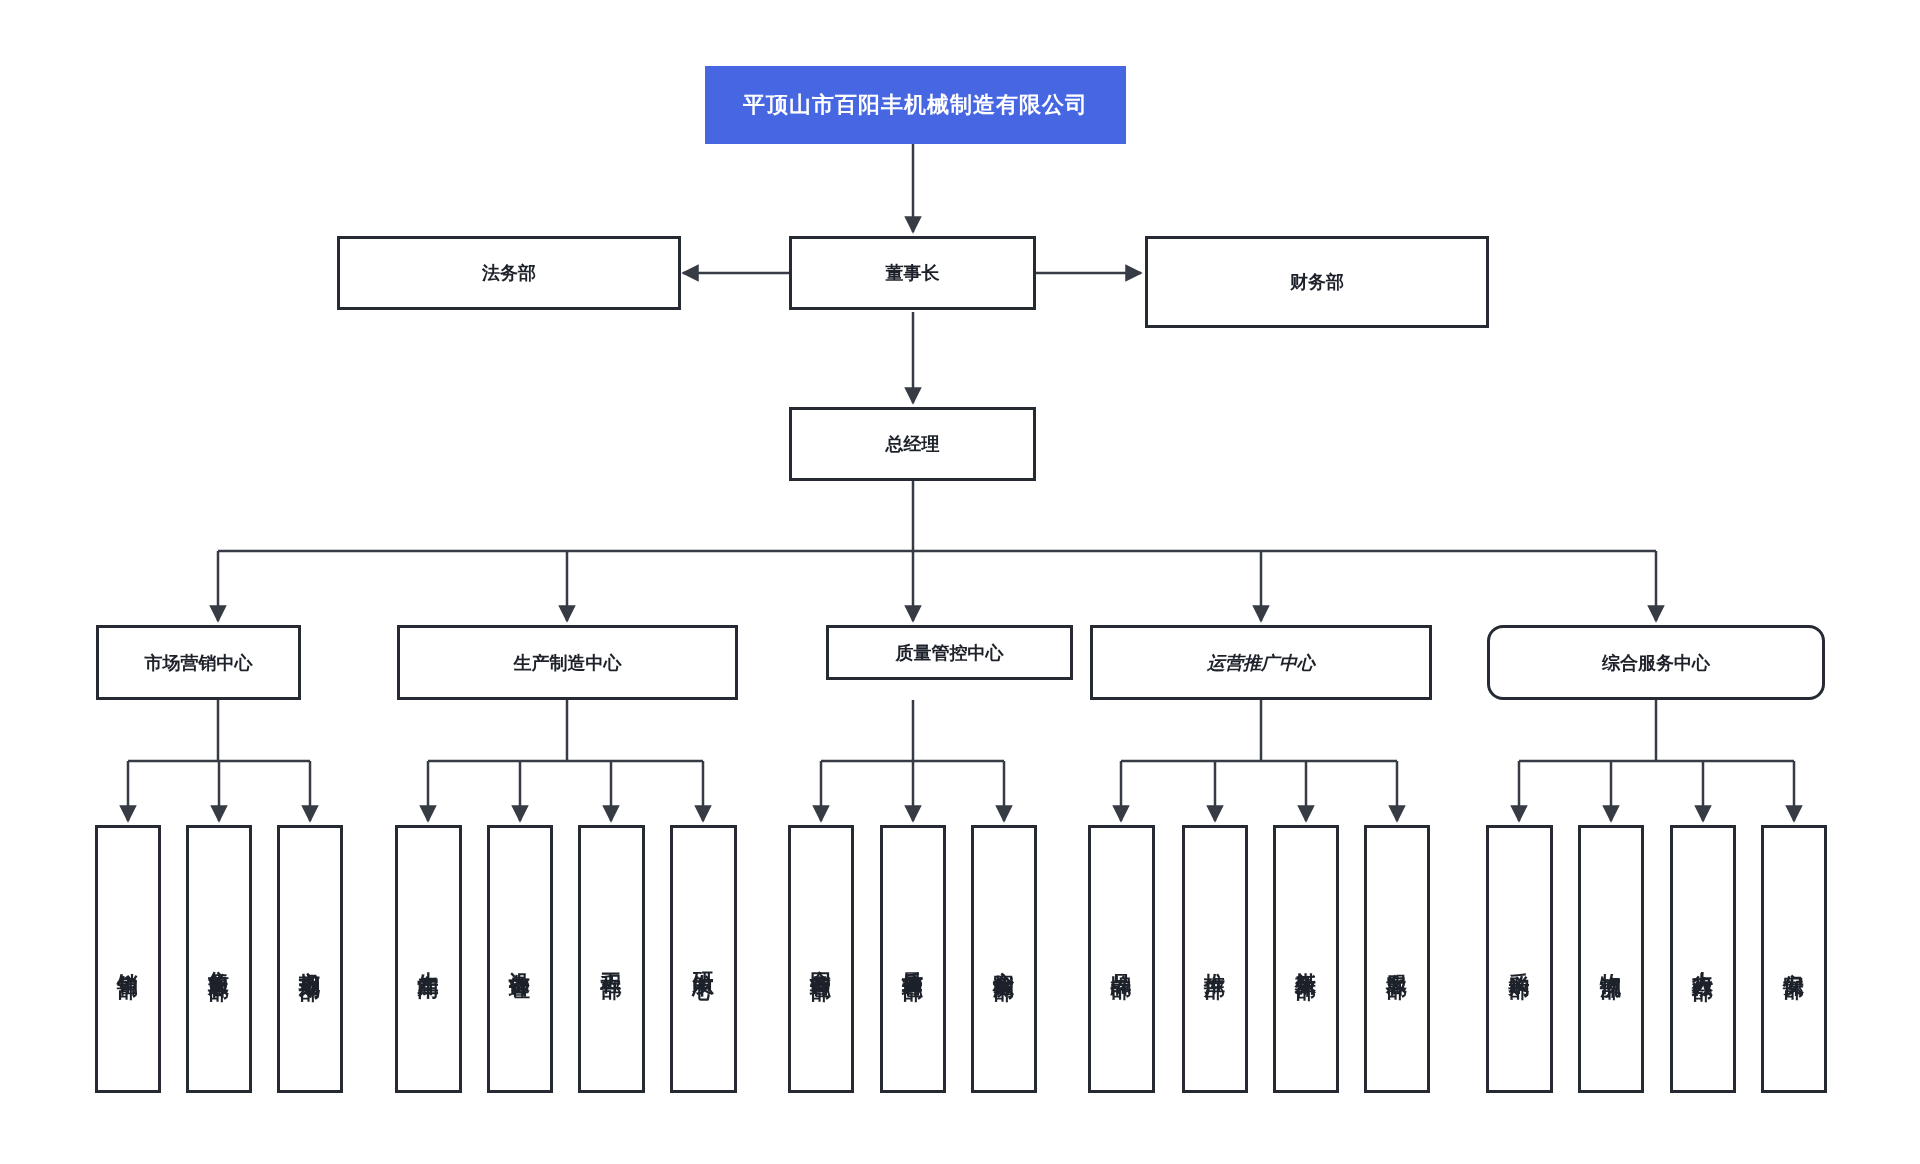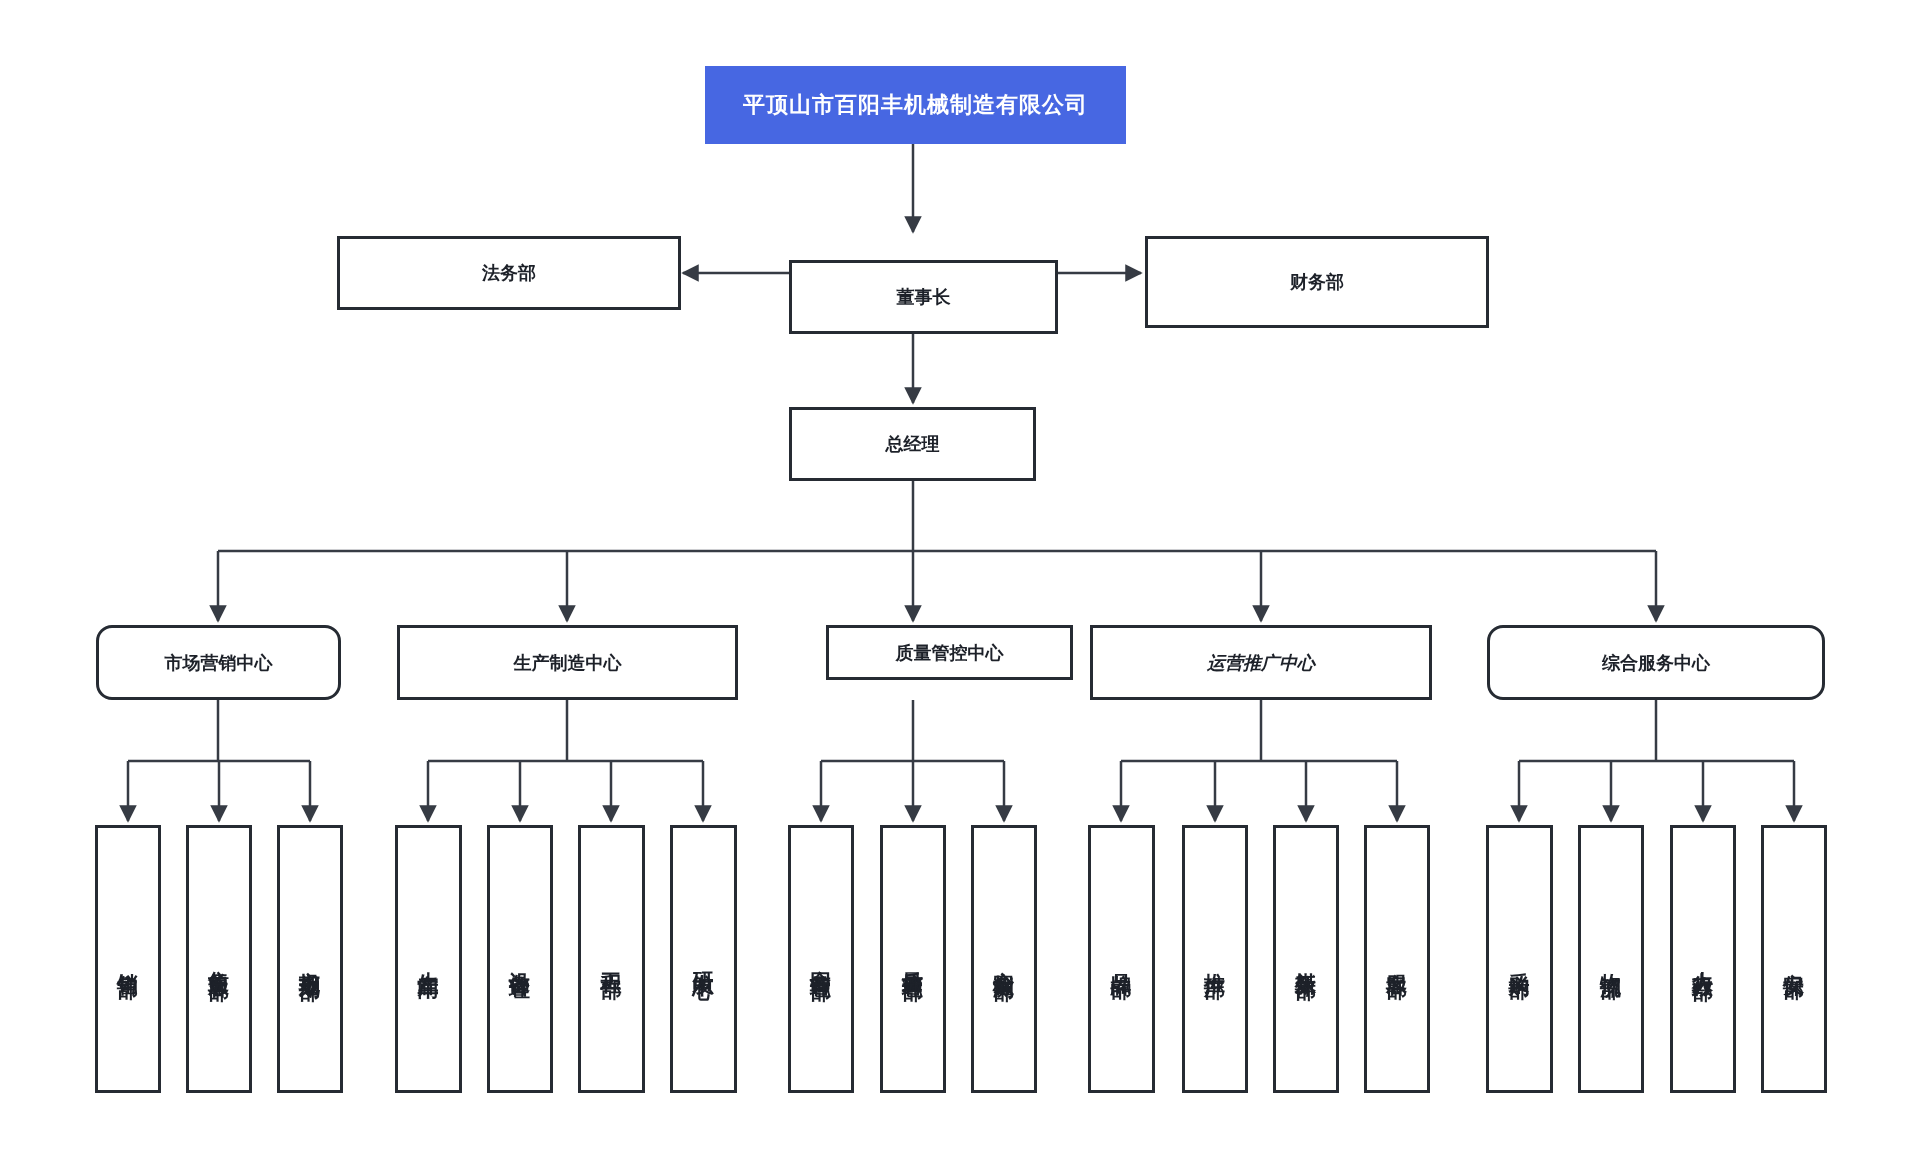--- a/index.html
+++ b/index.html
@@ -107,26 +107,26 @@
       <path d="M1519 761 V821" marker-end="url(#arrow)"></path>
       <path d="M1611 761 V821" marker-end="url(#arrow)"></path>
       <path d="M1703 761 V821" marker-end="url(#arrow)"></path>
       <path d="M1794 761 V821" marker-end="url(#arrow)"></path>
     </g>
   </svg>
 
   <div class="node root" style="left:705px; top:66px; width:421px; height:78px;">平顶山市百阳丰机械制造有限公司</div>
 
   <div class="node h-label" style="left:337px; top:236px; width:344px; height:74px;">法务部</div>
-  <div class="node h-label" style="left:789px; top:236px; width:269px; height:74px;margin-top:24px;">董事长</div>
+  <div class="node h-label" style="left:789px; top:236px; width:247px; height:74px;">董事长</div>
   <div class="node h-label" style="left:1145px; top:236px; width:344px; height:92px;">财务部</div>
 
   <div class="node h-label" style="left:789px; top:407px; width:247px; height:74px;">总经理</div>
 
-  <div class="node h-label" style="left:96px; top:625px; width:245px; height:75px;border-radius:16px;">市场营销中心</div>
+  <div class="node h-label" style="left:96px; top:625px; width:205px; height:75px;">市场营销中心</div>
   <div class="node h-label" style="left:397px; top:625px; width:341px; height:75px;">生产制造中心</div>
   <div class="node h-label" style="left:826px; top:625px; width:247px; height:55px;">质量管控中心</div>
   <div class="node h-label" style="left:1090px; top:625px; width:342px; height:75px;font-style:italic;">运营推广中心</div>
   <div class="node h-label" style="left:1487px; top:625px; width:338px; height:75px;border-radius:16px;">综合服务中心</div>
 
   <div class="node dept" style="left:95px; top:825px; width:66px; height:268px;">
     <span class="v-text">销售部</span>
   </div>
   <div class="node dept" style="left:186px; top:825px; width:66px; height:268px;">
     <span class="v-text">售前客服部</span>

